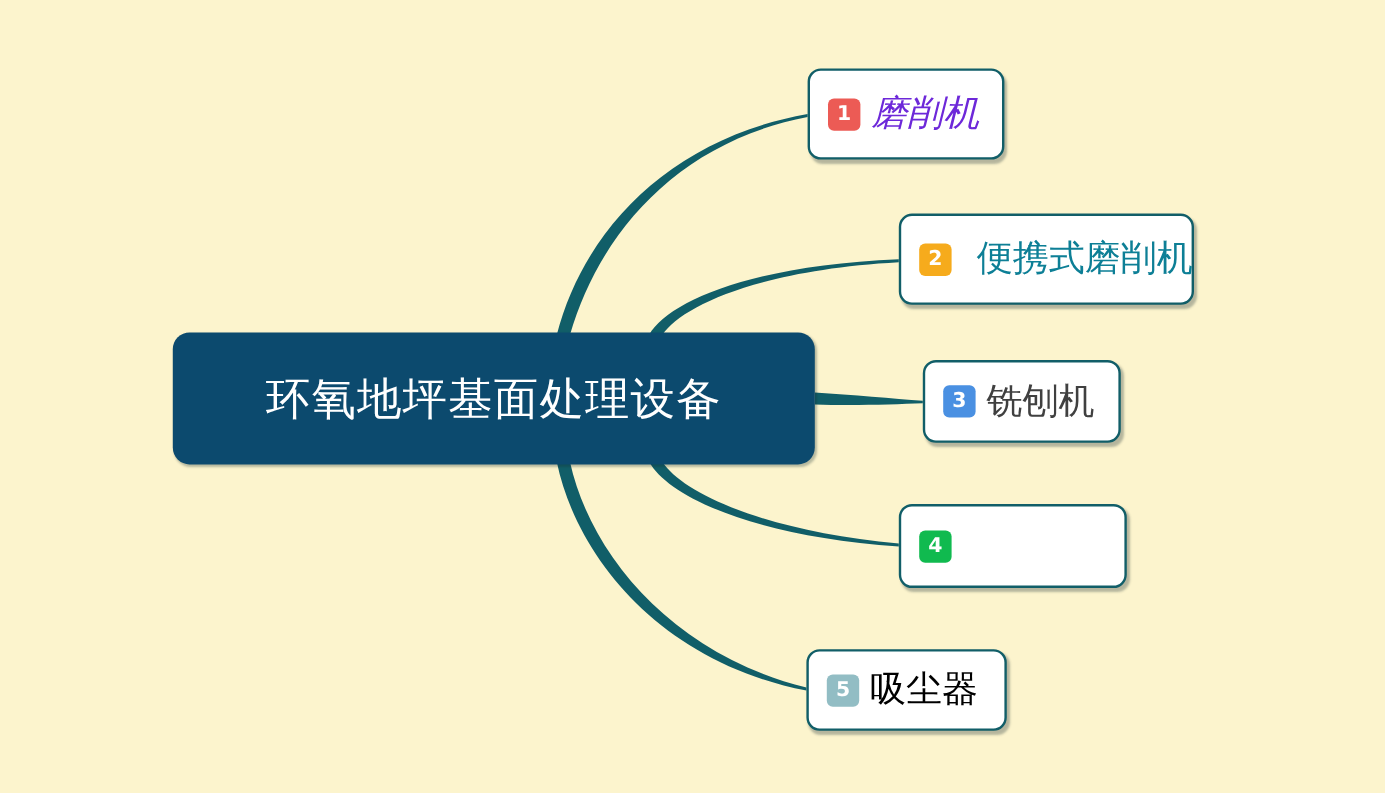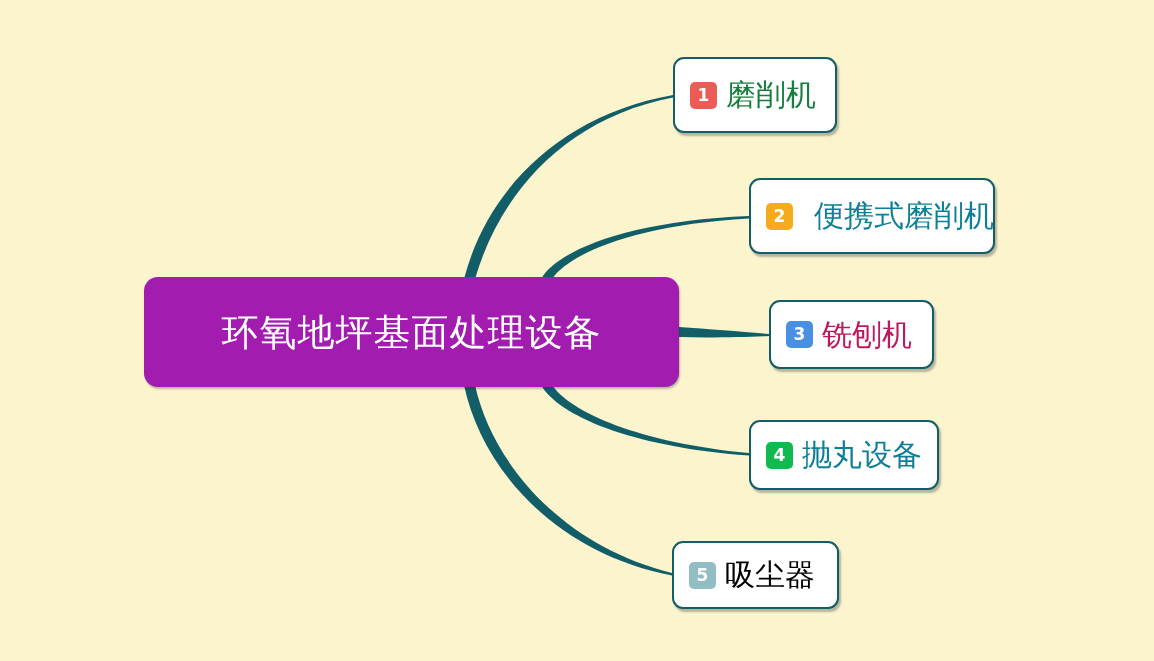--- a/index.html
+++ b/index.html
@@ -118,42 +118,41 @@
                L 749,455.5
                C 630,447 558,415 541,385 Z"></path>
 
       <path d="M 475,385
                C 492,462 560,545 672,573
                L 672,575.5
                C 552,552 481,466 464,385 Z"></path>
     </g>
   </svg>
 
-  <div class="central-node" style="background: #a21caf;">
+  <div class="central-node" style="background: #0c4a6e;">
     <span class="central-label" style="color: rgb(255, 255, 255);">环氧地坪基面处理设备</span>
   </div>
 
   <div class="leaf-node" id="n1" style="background: rgb(255, 255, 255); border-color: rgb(17, 94, 104);">
     <span class="leaf-badge" style="background-color: rgb(236, 91, 85);">1</span>
-    <span class="leaf-label" style="color: #15803d;">磨削机</span>
+    <span class="leaf-label" style="color: #6d28d9; font-style: italic;">磨削机</span>
   </div>
 
   <div class="leaf-node" id="n2" style="background: rgb(255, 255, 255); border-color: rgb(17, 94, 104);">
     <span class="leaf-badge" style="background-color: rgb(246, 171, 28);">2</span>
     <span class="leaf-label" style="color: rgb(13, 127, 150); margin-left: 12px;">便携式磨削机</span>
   </div>
 
   <div class="leaf-node" id="n3" style="background: rgb(255, 255, 255); border-color: rgb(17, 94, 104);">
     <span class="leaf-badge" style="background-color: rgb(74, 144, 226);">3</span>
-    <span class="leaf-label" style="color: #be185d;">铣刨机</span>
+    <span class="leaf-label" style="color: #404040;">铣刨机</span>
   </div>
 
   <div class="leaf-node" id="n4" style="background: rgb(255, 255, 255); border-color: rgb(17, 94, 104);">
     <span class="leaf-badge" style="background-color: rgb(16, 186, 79);">4</span>
-    <span class="leaf-label" style="color: rgb(13, 127, 150);">抛丸设备</span>
   </div>
 
   <div class="leaf-node" id="n5" style="background: rgb(255, 255, 255); border-color: rgb(17, 94, 104);">
     <span class="leaf-badge" style="background-color: rgb(146, 189, 196);">5</span>
     <span class="leaf-label" style="color: #000000;">吸尘器</span>
   </div>
 
 </div>
 
 </body></html>

